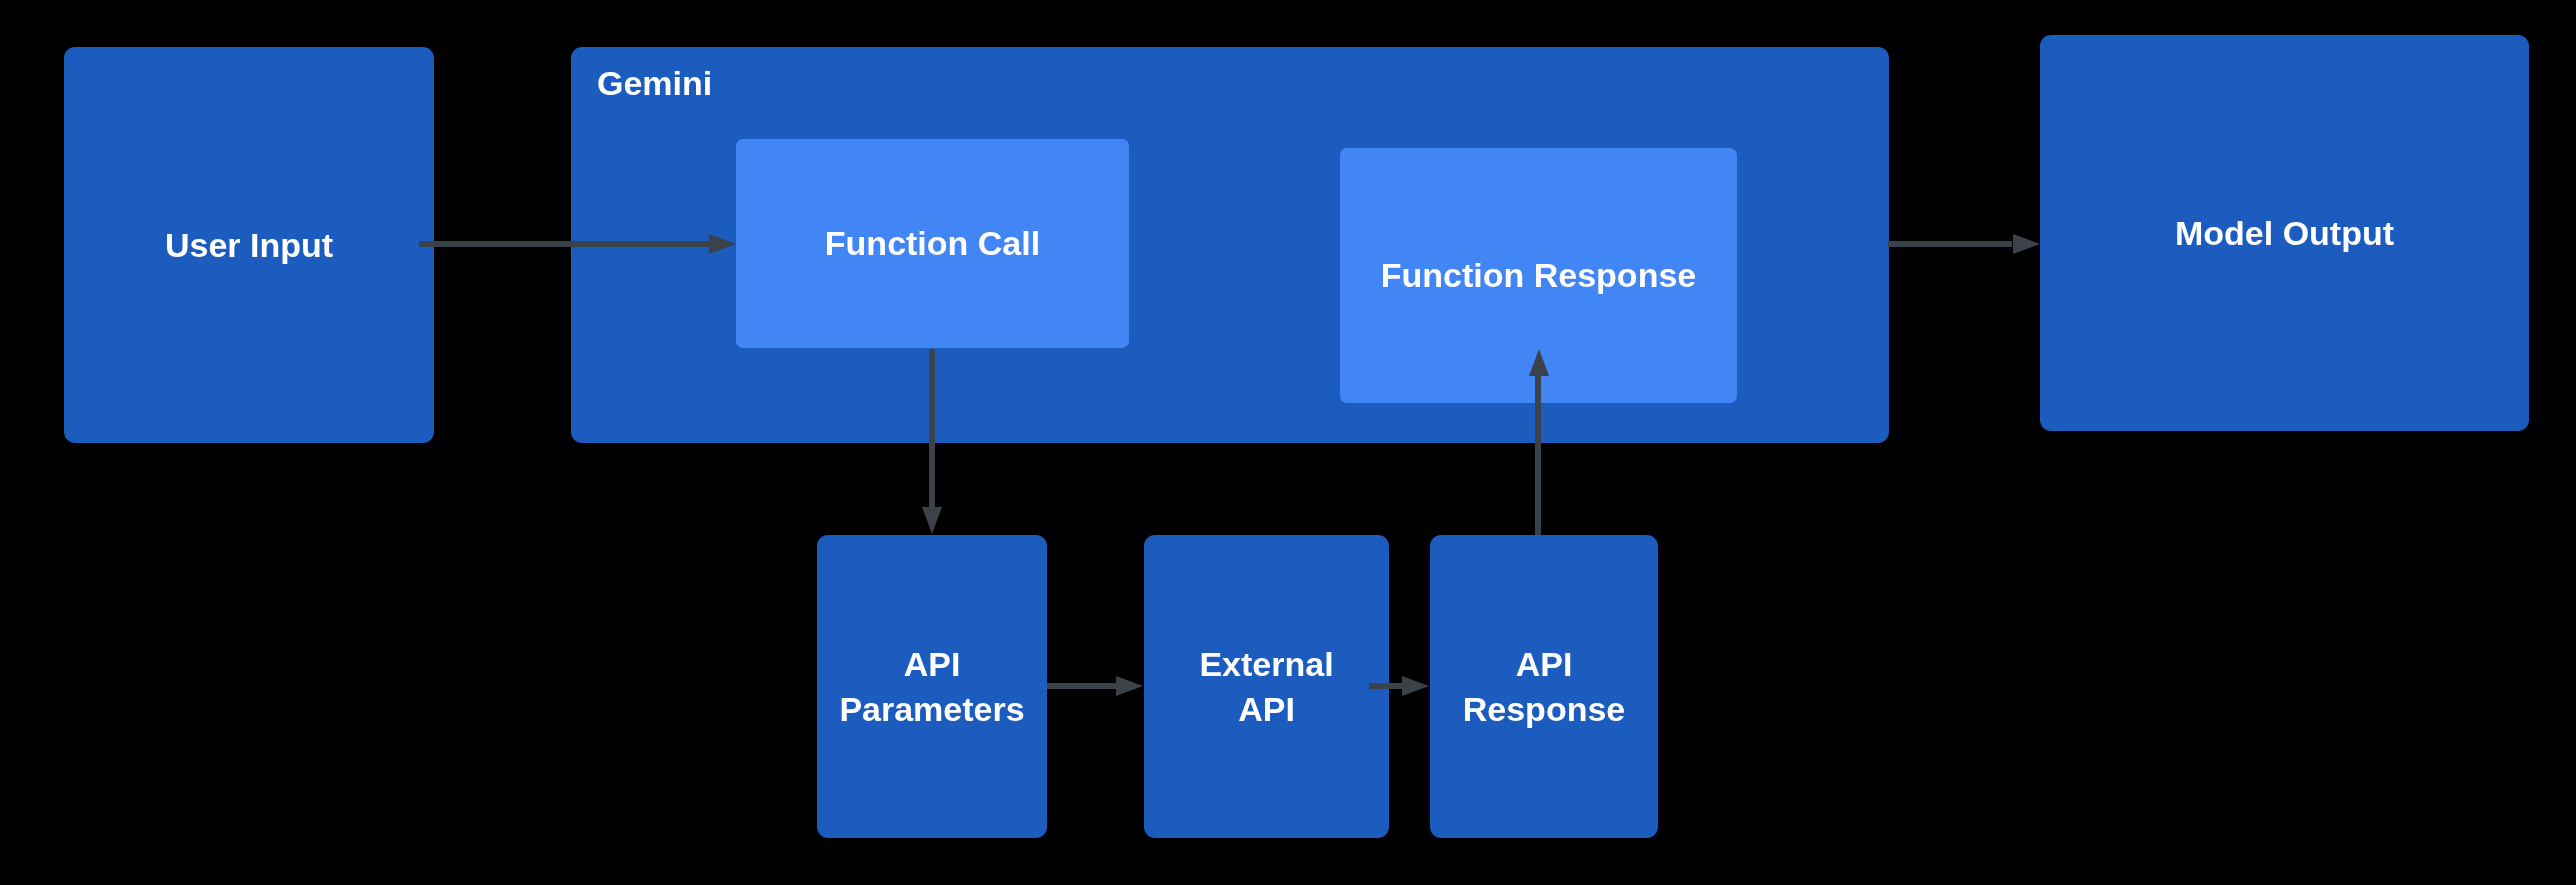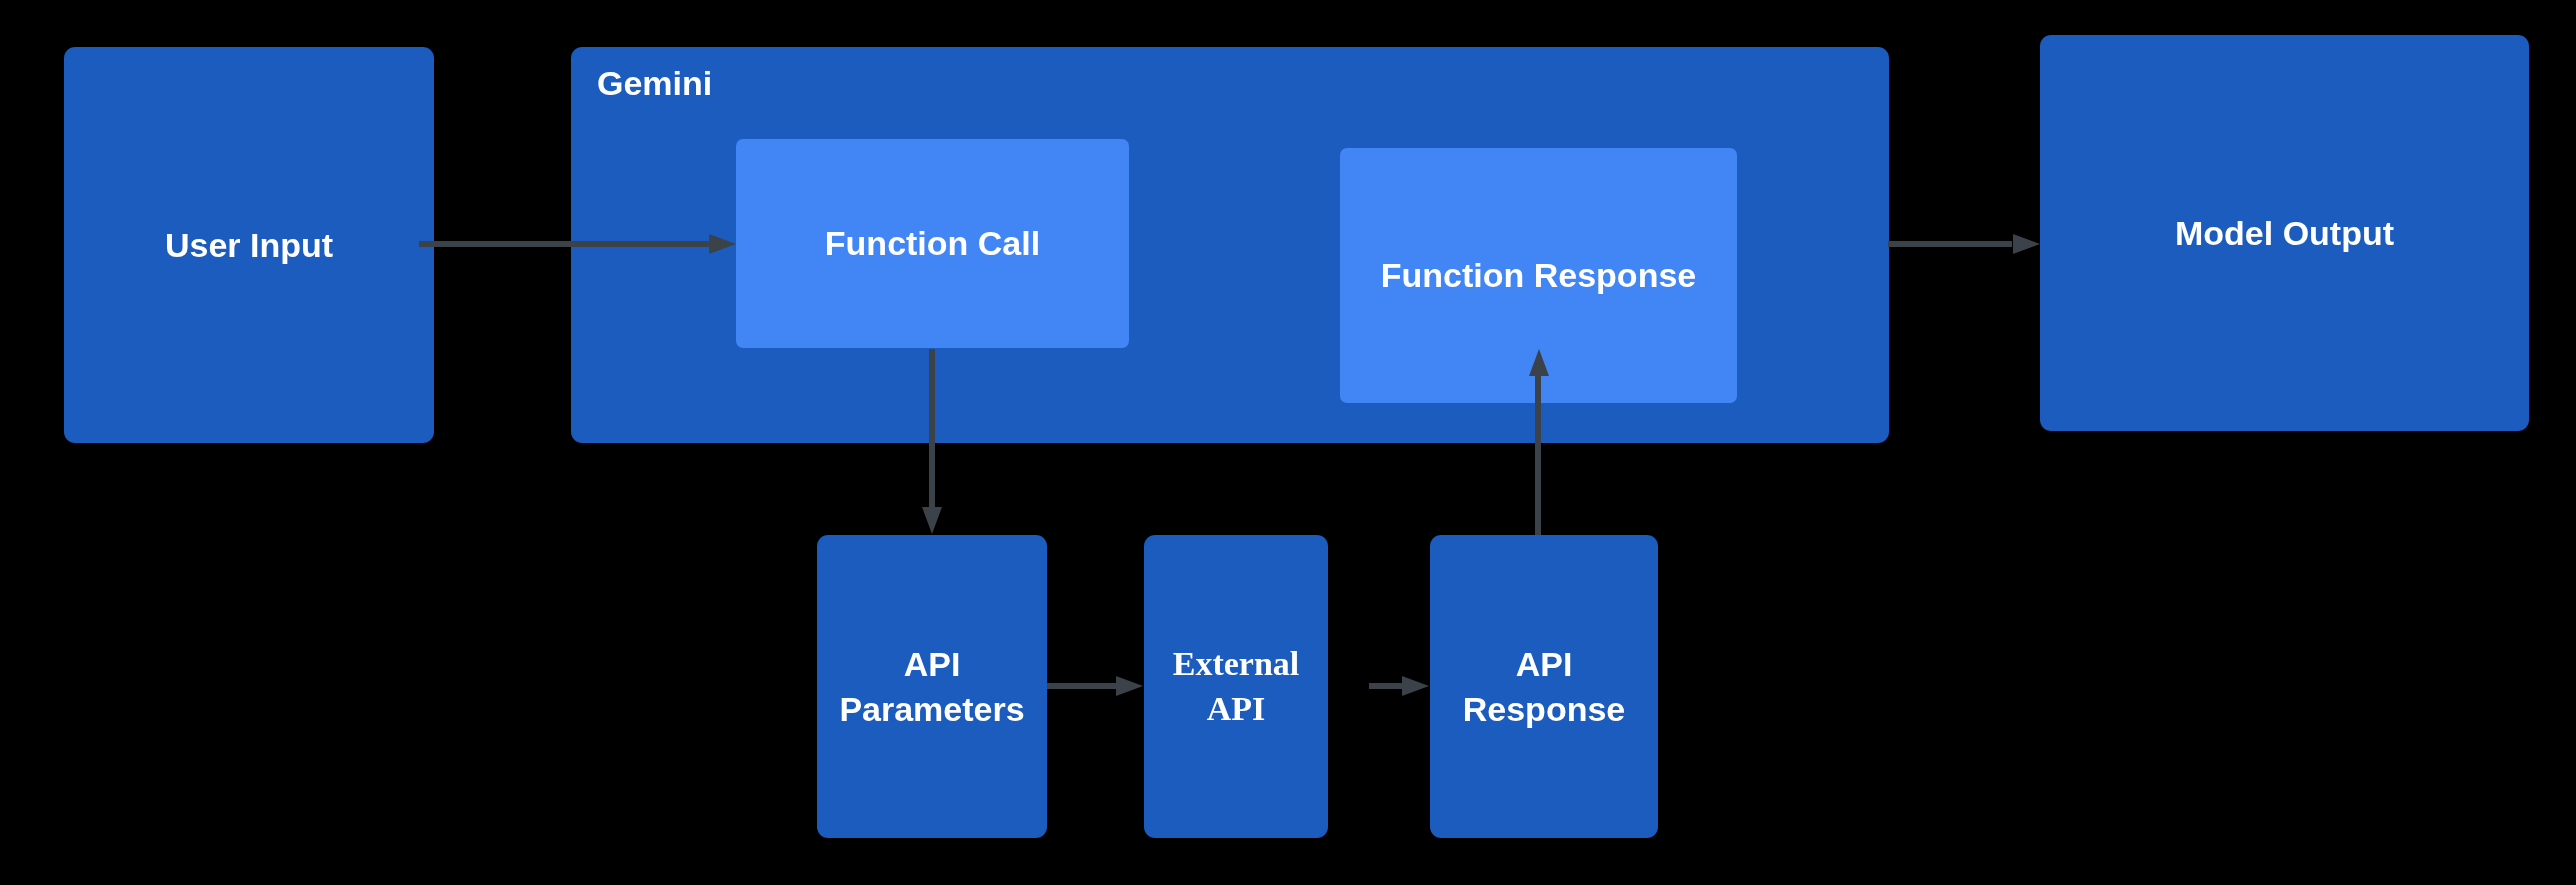--- a/index.html
+++ b/index.html
@@ -70,21 +70,21 @@
 
   <div class="box dark" style="left:2040px;top:35px;width:489px;height:396px;">
     <span class="label">Model Output</span>
   </div>
 
   <div class="box dark" style="left:817px;top:535px;width:230px;height:303px;">
     <span class="label">API
 Parameters</span>
   </div>
 
-  <div class="box dark" style="left:1144px;top:535px;width:184px;height:303px;font-family:Liberation Serif, serif;">
+  <div class="box dark" style="left:1144px;top:535px;width:245px;height:303px;">
     <span class="label">External
 API</span>
   </div>
 
   <div class="box dark" style="left:1430px;top:535px;width:228px;height:303px;">
     <span class="label">API
 Response</span>
   </div>
 
   <div>

